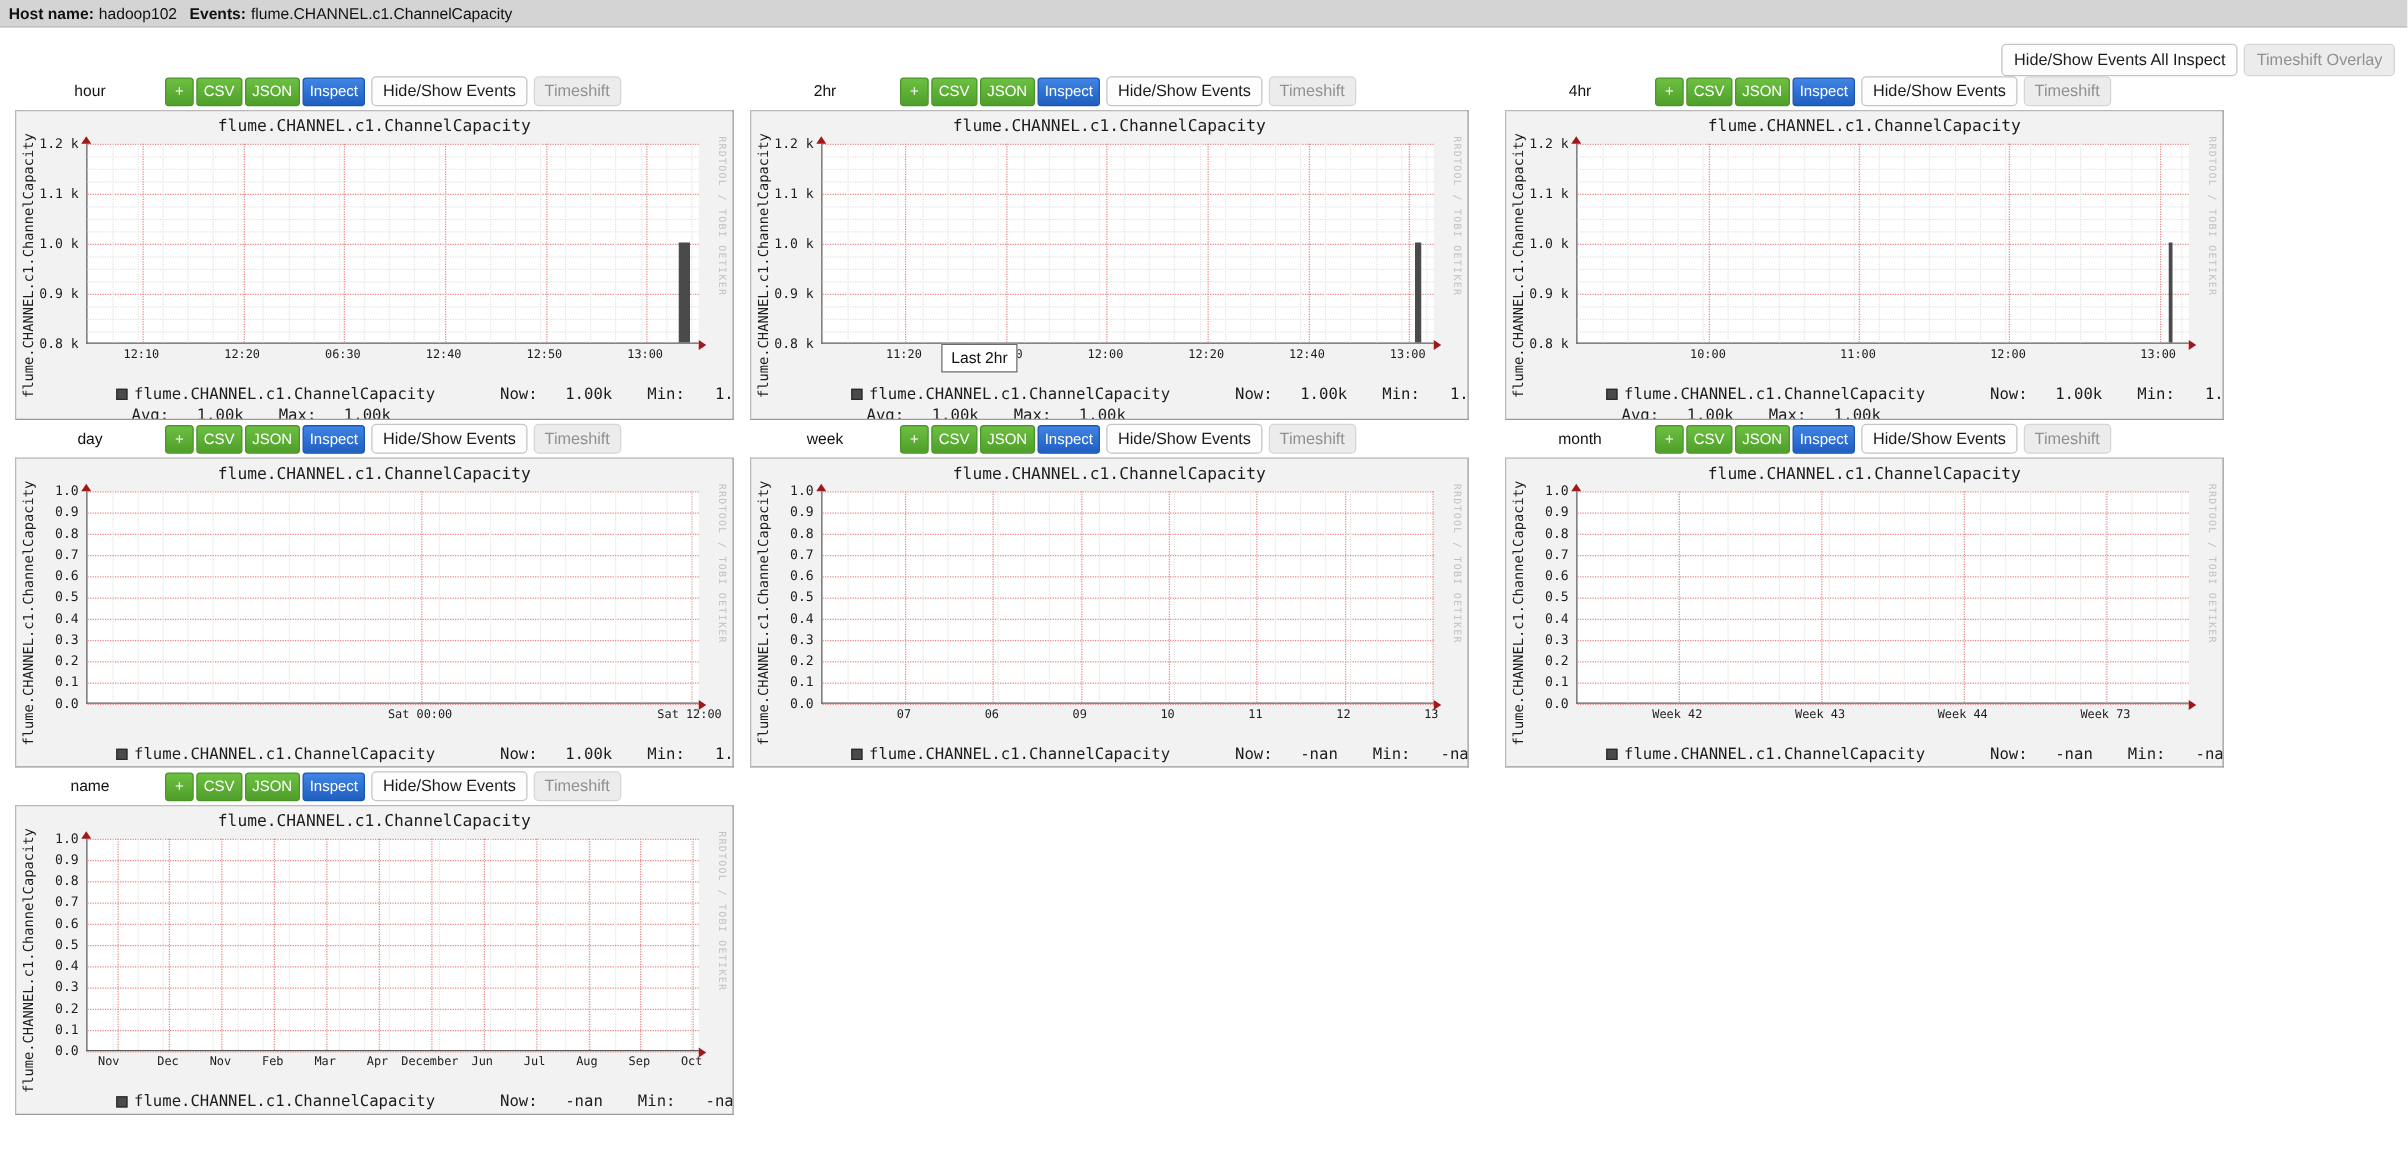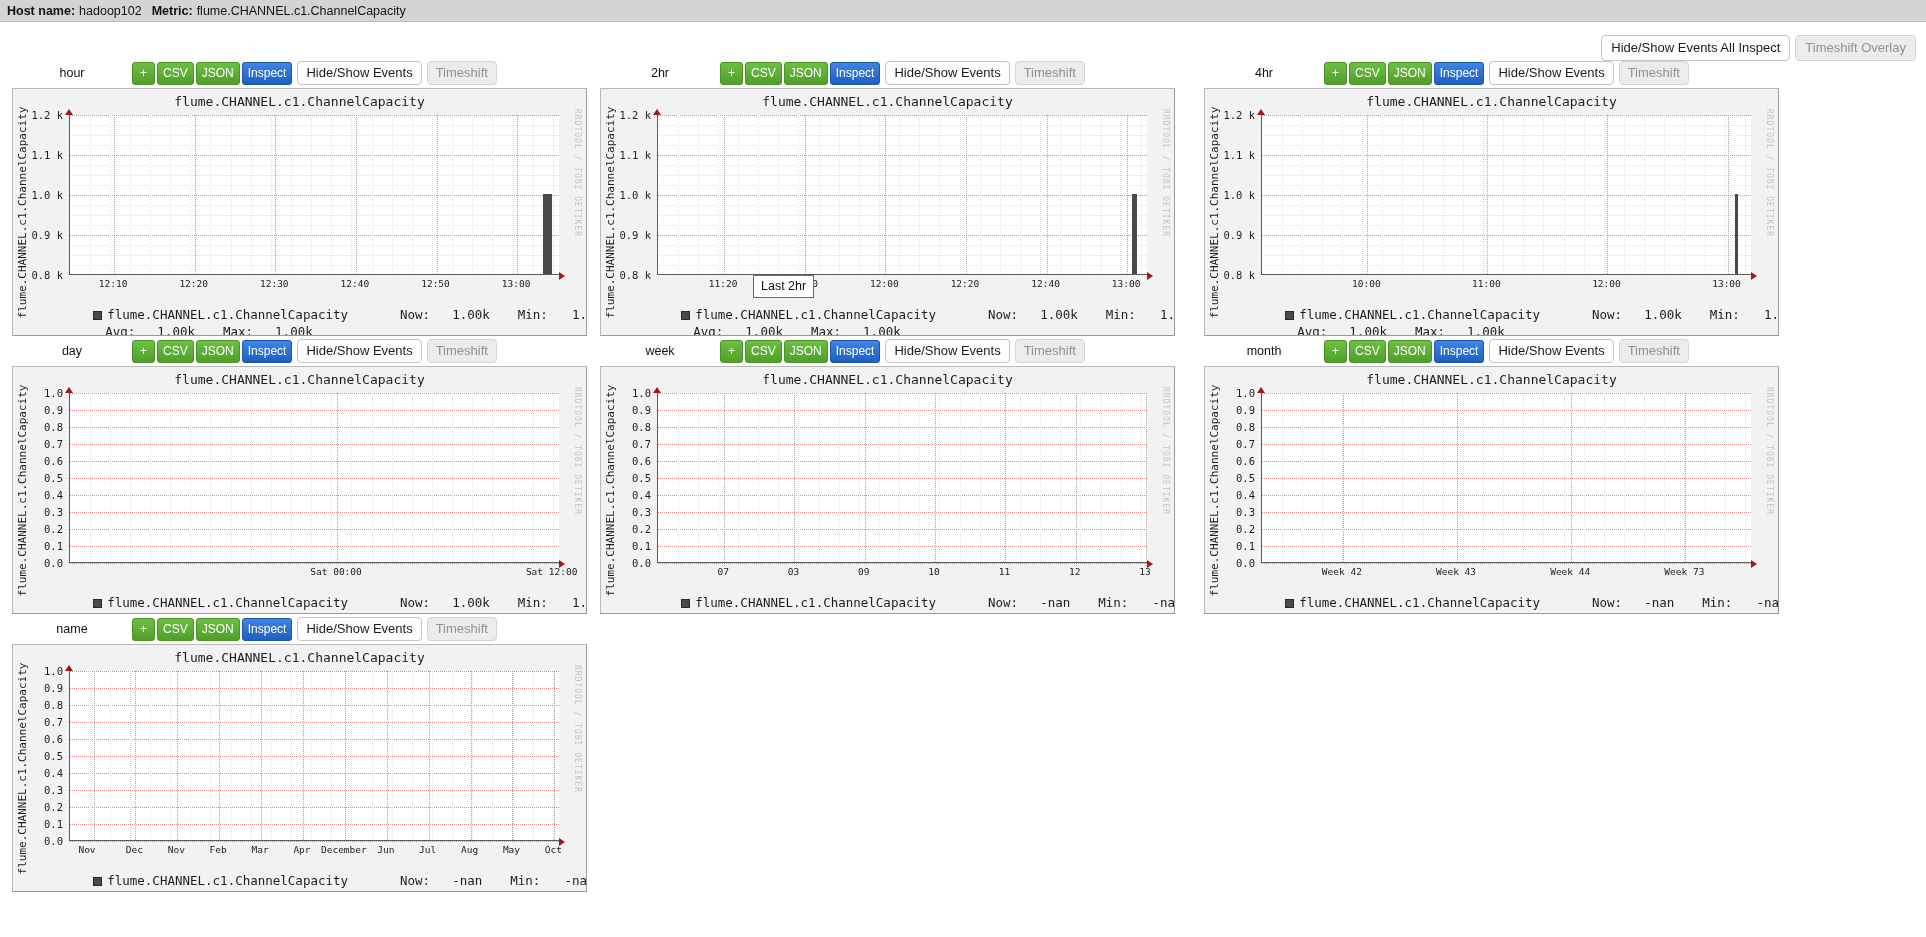--- a/index.html
+++ b/index.html
@@ -248,21 +248,21 @@
     z-index: 20;
     white-space: nowrap;
   }
 </style>
 </head>
 <body>
 
 <div id="header-bar">
   <span class="lbl">Host name:</span>
   <span class="val">hadoop102</span>
-  <span class="lbl">Metric:</span>
+  <span class="lbl">Events:</span>
   <span class="val">flume.CHANNEL.c1.ChannelCapacity</span>
 </div>
 
 <div id="global-actions">
   <button class="btn">Hide/Show Events All Inspect</button>
   <button class="btn disabled">Timeshift Overlay</button>
 </div>
 
 <div id="graphs">
     <div class="grid-row">
@@ -339,21 +339,21 @@
       </div>
       <div class="arrow-up" style="left:52px;top:20px"></div>
       <div class="arrow-right" style="left:546px;top:183px"></div>
       <div class="ytick" style="top:180px;width:50px;left:0">0.8 k</div>
           <div class="ytick" style="top:140px;width:50px;left:0">0.9 k</div>
           <div class="ytick" style="top:100px;width:50px;left:0">1.0 k</div>
           <div class="ytick" style="top:60px;width:50px;left:0">1.1 k</div>
           <div class="ytick" style="top:20px;width:50px;left:0">1.2 k</div>
           <div class="xtick" style="left:100.1px;top:189px">12:10</div>
           <div class="xtick" style="left:180.70499999999998px;top:189px">12:20</div>
-          <div class="xtick" style="left:261.31000000000006px;top:189px">12:30</div>
+          <div class="xtick" style="left:261.31000000000006px;top:189px">06:30</div>
           <div class="xtick" style="left:341.915px;top:189px">12:40</div>
           <div class="xtick" style="left:422.52px;top:189px">12:50</div>
           <div class="xtick" style="left:503.125px;top:189px">13:00</div>
 
       <div class="legend" style="top:203px">
         <span class="swatch"></span><span>flume.CHANNEL.c1.ChannelCapacity</span><span style="display:inline-block;width:52px"></span><span>Now:</span><span style="display:inline-block;width:22px"></span><span>1.00k</span><span style="display:inline-block;width:28px"></span><span>Min:</span><span style="display:inline-block;width:24px"></span><span>1.00k</span>
       </div>
       <div class="legend-row2" style="top:220px">
         <span>Avg:</span><span style="display:inline-block;width:22px"></span><span>1.00k</span><span style="display:inline-block;width:28px"></span><span>Max:</span><span style="display:inline-block;width:22px"></span><span>1.00k</span>
       </div>
@@ -701,21 +701,21 @@
           <div class="ytick" style="top:156px;width:50px;left:0">0.2</div>
           <div class="ytick" style="top:139px;width:50px;left:0">0.3</div>
           <div class="ytick" style="top:122px;width:50px;left:0">0.4</div>
           <div class="ytick" style="top:105px;width:50px;left:0">0.5</div>
           <div class="ytick" style="top:88px;width:50px;left:0">0.6</div>
           <div class="ytick" style="top:71.00000000000001px;width:50px;left:0">0.7</div>
           <div class="ytick" style="top:54px;width:50px;left:0">0.8</div>
           <div class="ytick" style="top:37px;width:50px;left:0">0.9</div>
           <div class="ytick" style="top:20px;width:50px;left:0">1.0</div>
           <div class="xtick" style="left:122.15px;top:199px">07</div>
-          <div class="xtick" style="left:192.46499999999997px;top:199px">03</div>
+          <div class="xtick" style="left:192.46499999999997px;top:199px">06</div>
           <div class="xtick" style="left:262.78px;top:199px">09</div>
           <div class="xtick" style="left:333.095px;top:199px">10</div>
           <div class="xtick" style="left:403.40999999999997px;top:199px">11</div>
           <div class="xtick" style="left:473.72499999999997px;top:199px">12</div>
           <div class="xtick" style="left:544.04px;top:199px">13</div>
 
       <div class="legend" style="top:213px">
         <span class="swatch"></span><span>flume.CHANNEL.c1.ChannelCapacity</span><span style="display:inline-block;width:52px"></span><span>Now:</span><span style="display:inline-block;width:22px"></span><span>-nan</span><span style="display:inline-block;width:28px"></span><span>Min:</span><span style="display:inline-block;width:24px"></span><span>-nan</span>
       </div>
       <div class="legend-row2" style="top:230px">
@@ -901,21 +901,21 @@
           <div class="xtick" style="left:74px;top:199px">Nov</div>
           <div class="xtick" style="left:121.415px;top:199px">Dec</div>
           <div class="xtick" style="left:163.31px;top:199px">Nov</div>
           <div class="xtick" style="left:205.20499999999998px;top:199px">Feb</div>
           <div class="xtick" style="left:247.1px;top:199px">Mar</div>
           <div class="xtick" style="left:288.995px;top:199px">Apr</div>
           <div class="xtick" style="left:330.89000000000004px;top:199px">December</div>
           <div class="xtick" style="left:372.785px;top:199px">Jun</div>
           <div class="xtick" style="left:414.68000000000006px;top:199px">Jul</div>
           <div class="xtick" style="left:456.57500000000005px;top:199px">Aug</div>
-          <div class="xtick" style="left:498.4700000000001px;top:199px">May</div>
+          <div class="xtick" style="left:498.4700000000001px;top:199px">Sep</div>
           <div class="xtick" style="left:540.365px;top:199px">Oct</div>
 
       <div class="legend" style="top:213px">
         <span class="swatch"></span><span>flume.CHANNEL.c1.ChannelCapacity</span><span style="display:inline-block;width:52px"></span><span>Now:</span><span style="display:inline-block;width:22px"></span><span>-nan</span><span style="display:inline-block;width:28px"></span><span>Min:</span><span style="display:inline-block;width:24px"></span><span>-nan</span>
       </div>
       <div class="legend-row2" style="top:230px">
         <span>Avg:</span><span style="display:inline-block;width:22px"></span><span>-nan</span><span style="display:inline-block;width:28px"></span><span>Max:</span><span style="display:inline-block;width:22px"></span><span>-nan</span>
       </div>
     </div>
   </div>

